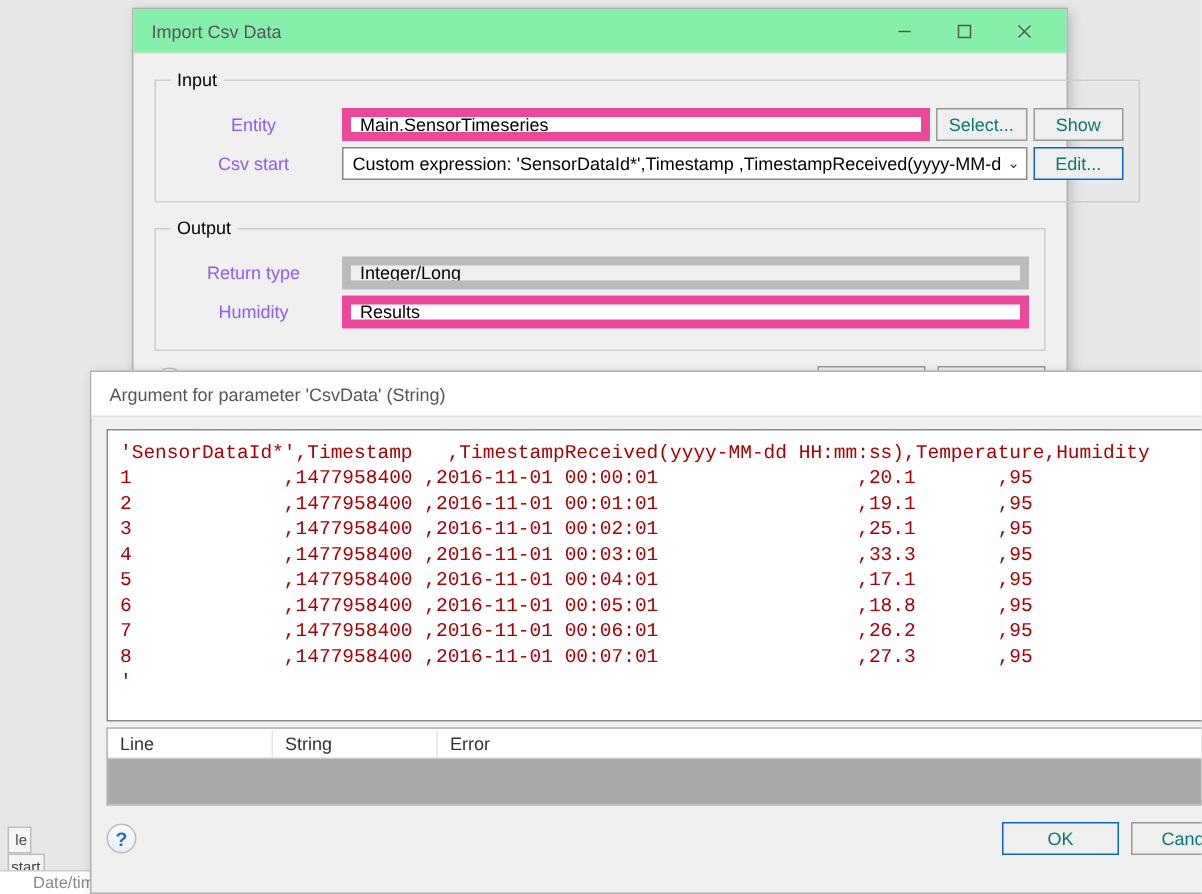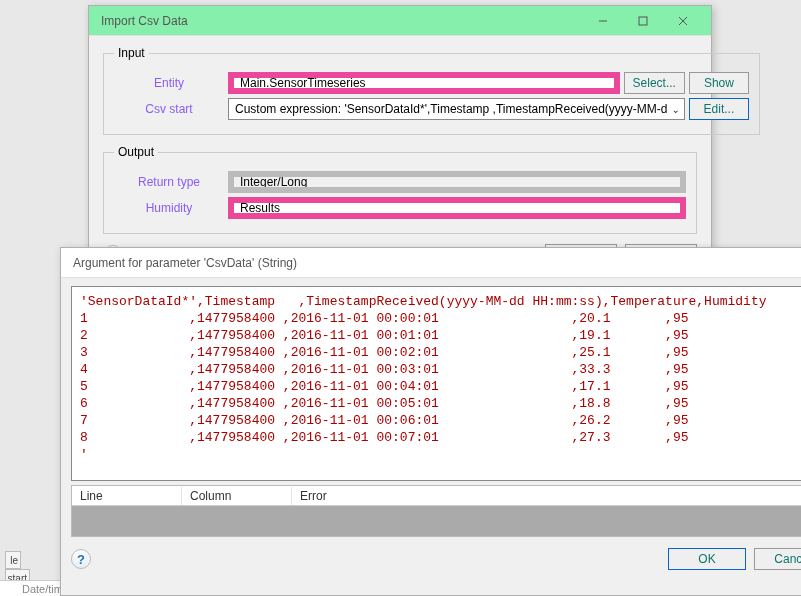--- a/index.html
+++ b/index.html
@@ -277,21 +277,21 @@
 3             ,1477958400 ,2016-11-01 00:02:01                 ,25.1       ,95
 4             ,1477958400 ,2016-11-01 00:03:01                 ,33.3       ,95
 5             ,1477958400 ,2016-11-01 00:04:01                 ,17.1       ,95
 6             ,1477958400 ,2016-11-01 00:05:01                 ,18.8       ,95
 7             ,1477958400 ,2016-11-01 00:06:01                 ,26.2       ,95
 8             ,1477958400 ,2016-11-01 00:07:01                 ,27.3       ,95
 '</div>
   <div class="errortable">
     <div class="errorhead">
       <div class="col c-line">Line</div>
-      <div class="col c-col">Column</div>
+      <div class="col c-col">String</div>
       <div class="col c-err">Error</div>
     </div>
   </div>
   <div class="bottombar">
     <div class="helpicon">?</div>
     <div class="btn primary" style="min-width:78px">OK</div>
     <div class="btn" style="min-width:78px">Cancel</div>
   </div>
 </div>
 

